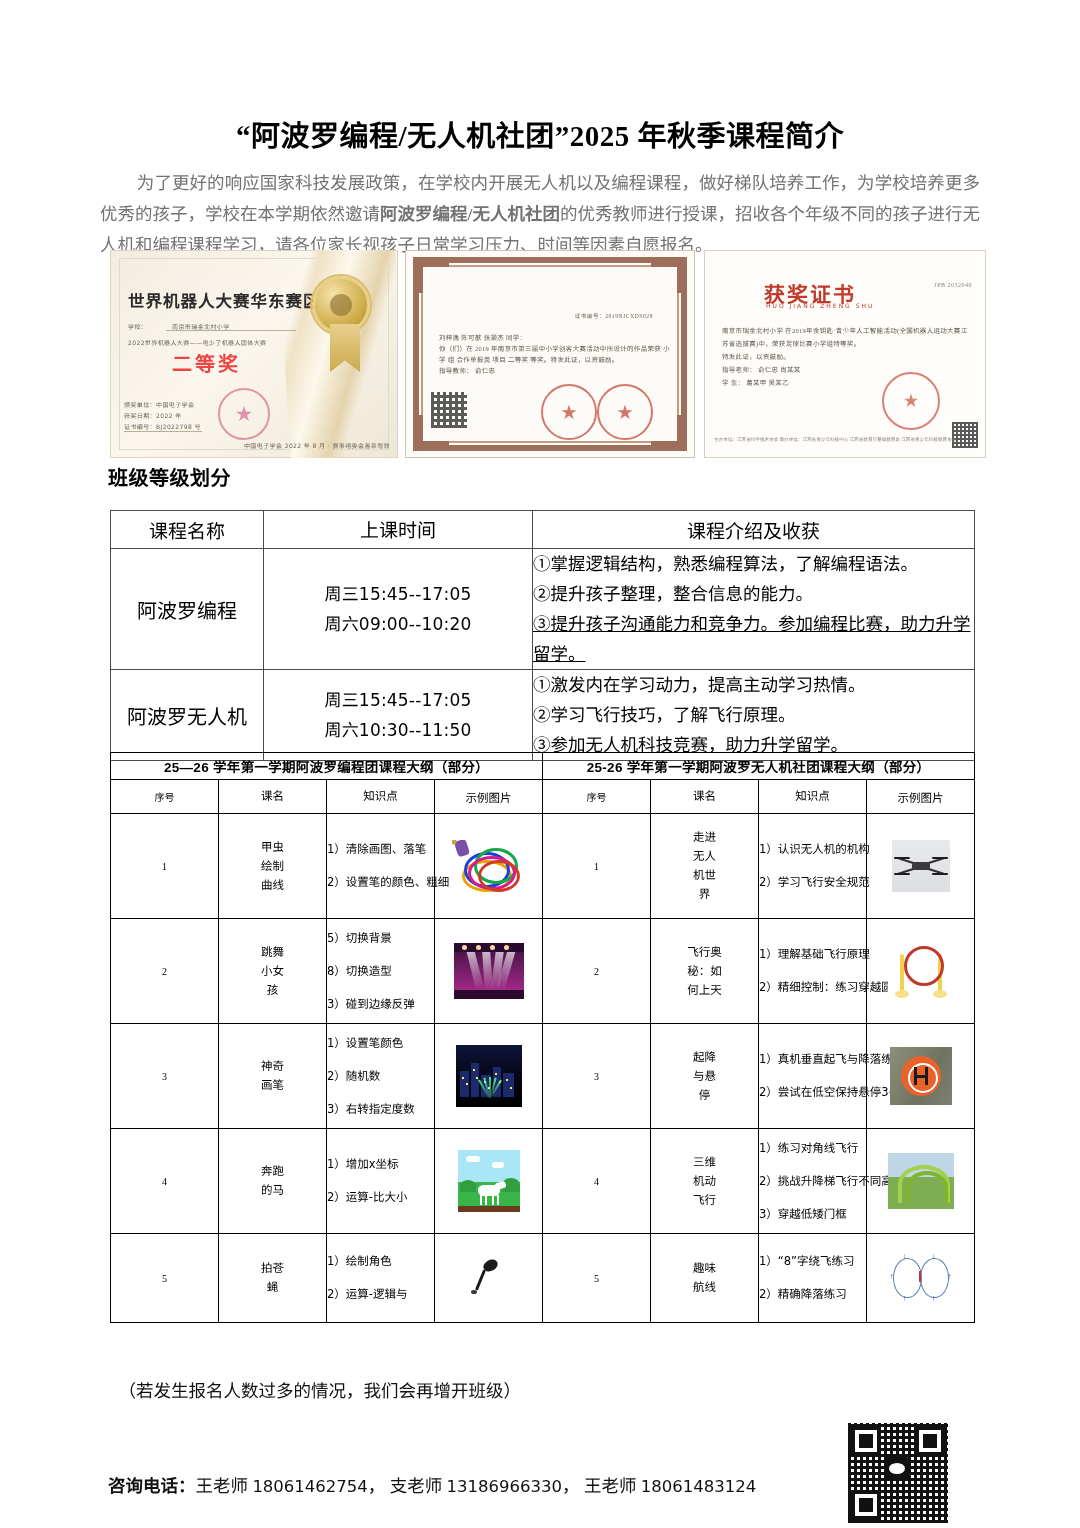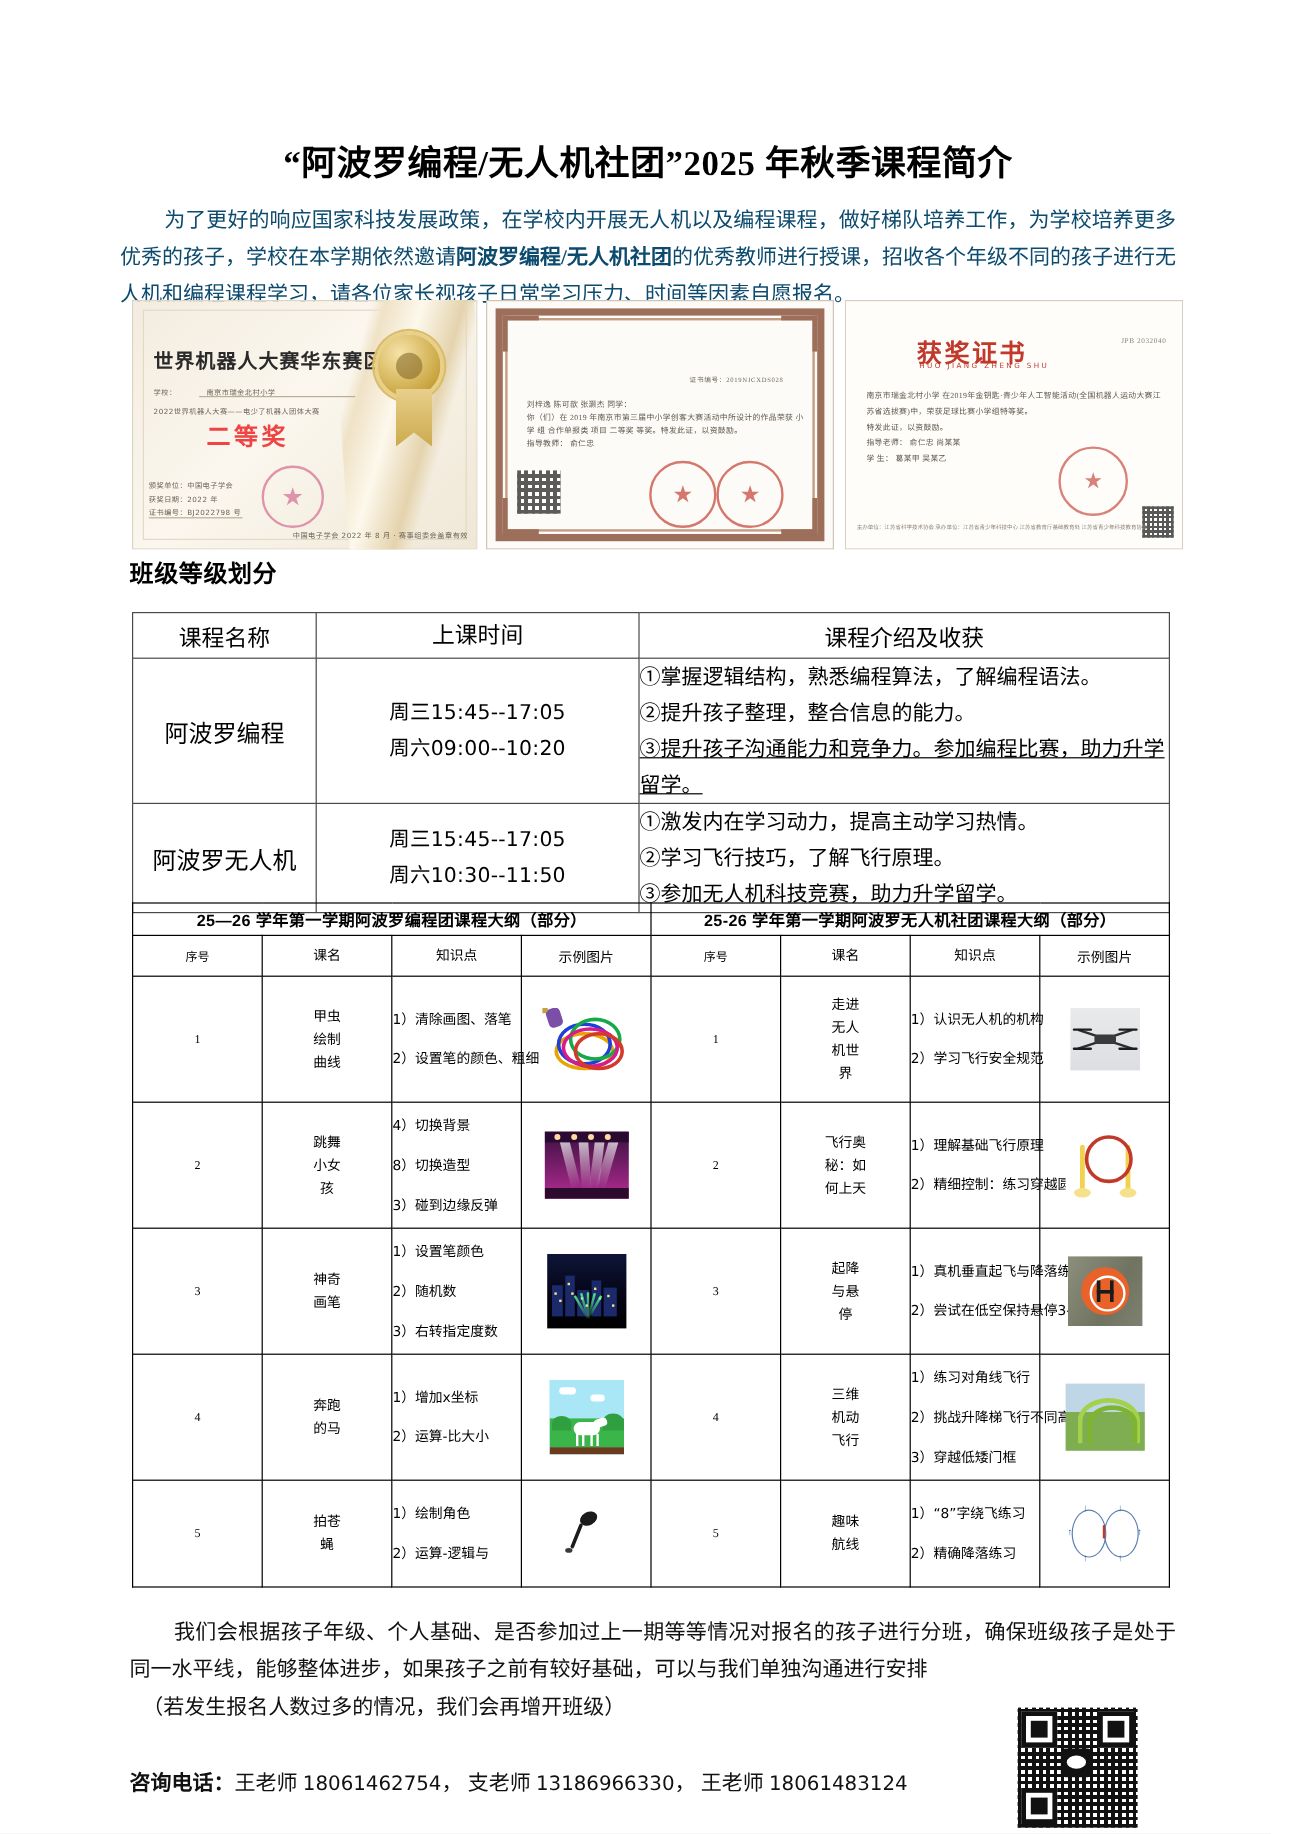--- a/index.html
+++ b/index.html
@@ -11,21 +11,21 @@
   .sheet{position:absolute;left:100px;top:0;width:880px;height:100%;}
 
   
   .doc-title{
     text-align:center;font-size:29px;font-weight:bold;letter-spacing:0.5px;
     margin-top:112px;color:#000;white-space:nowrap;
   }
 
   
   .intro{
-    margin-top:14px;font-size:17.5px;line-height:31px;color:#0c4a6e;
+    margin-top:14px;font-size:17.5px;line-height:31px;color:#737373;
     text-align:justify;text-justify:inter-ideograph;
   }
   .intro .ind{display:inline-block;width:2.1em;}
   .intro b{font-weight:bold;}
 
   
   .certs{position:absolute;left:10px;top:250px;width:875px;height:212px;}
   .cert{position:absolute;top:0;height:208px;overflow:hidden;}
   .cert1{left:0;width:288px;}
   .cert2{left:295px;width:290px;}
@@ -432,21 +432,21 @@
         </tr>
 
         <tr class="o-row">
           <td class="o-no">2</td>
           <td class="o-lesson">
             <span>跳舞</span>
             <span>小女</span>
             <span>孩</span>
           </td>
           <td class="o-points">
-            <div>4）切换背景</div>
+            <div>5）切换背景</div>
             <div>8）切换造型</div>
             <div>3）碰到边缘反弹</div>
           </td>
           <td class="o-pic">
             <span class="thumb t-stage">
               <i class="beam b1"></i><i class="beam b2"></i><i class="beam b3"></i><i class="beam b4"></i>
               <i class="top"></i>
               <i class="dot" style="left:8px"></i><i class="dot" style="left:22px"></i>
               <i class="dot" style="left:36px"></i><i class="dot" style="left:50px"></i>
               <i class="bot"></i>
@@ -592,21 +592,21 @@
               <i class="ar" style="left:42px;bottom:2px">↑</i>
               <i class="ar" style="left:0;top:22px">↑</i>
               <i class="ar" style="right:0;top:22px">↑</i>
             </span>
           </td>
         </tr>
       </tbody>
     </table>
 
     <div class="closing">
-      <span class="ind"></span><span>我们会根据孩子年级、个人基础、是否参加过上一期等等情况对报名的孩子进行分班，确保班级孩子是处于同一水平线，能够整体进步，如果孩子之前有较好基础，可以与我们单独沟通进行安排</span>
+      <span class="ind"></span>
       <span class="l3">（若发生报名人数过多的情况，我们会再增开班级）</span>
     </div>
 
     <div class="contact">
       <b>咨询电话：</b><span>王老师</span>
       <span class="num">18061462754</span><span>，</span>
       <span>支老师</span>
       <span class="num">13186966330</span><span>，</span>
       <span>王老师</span>
       <span class="num">18061483124</span>

